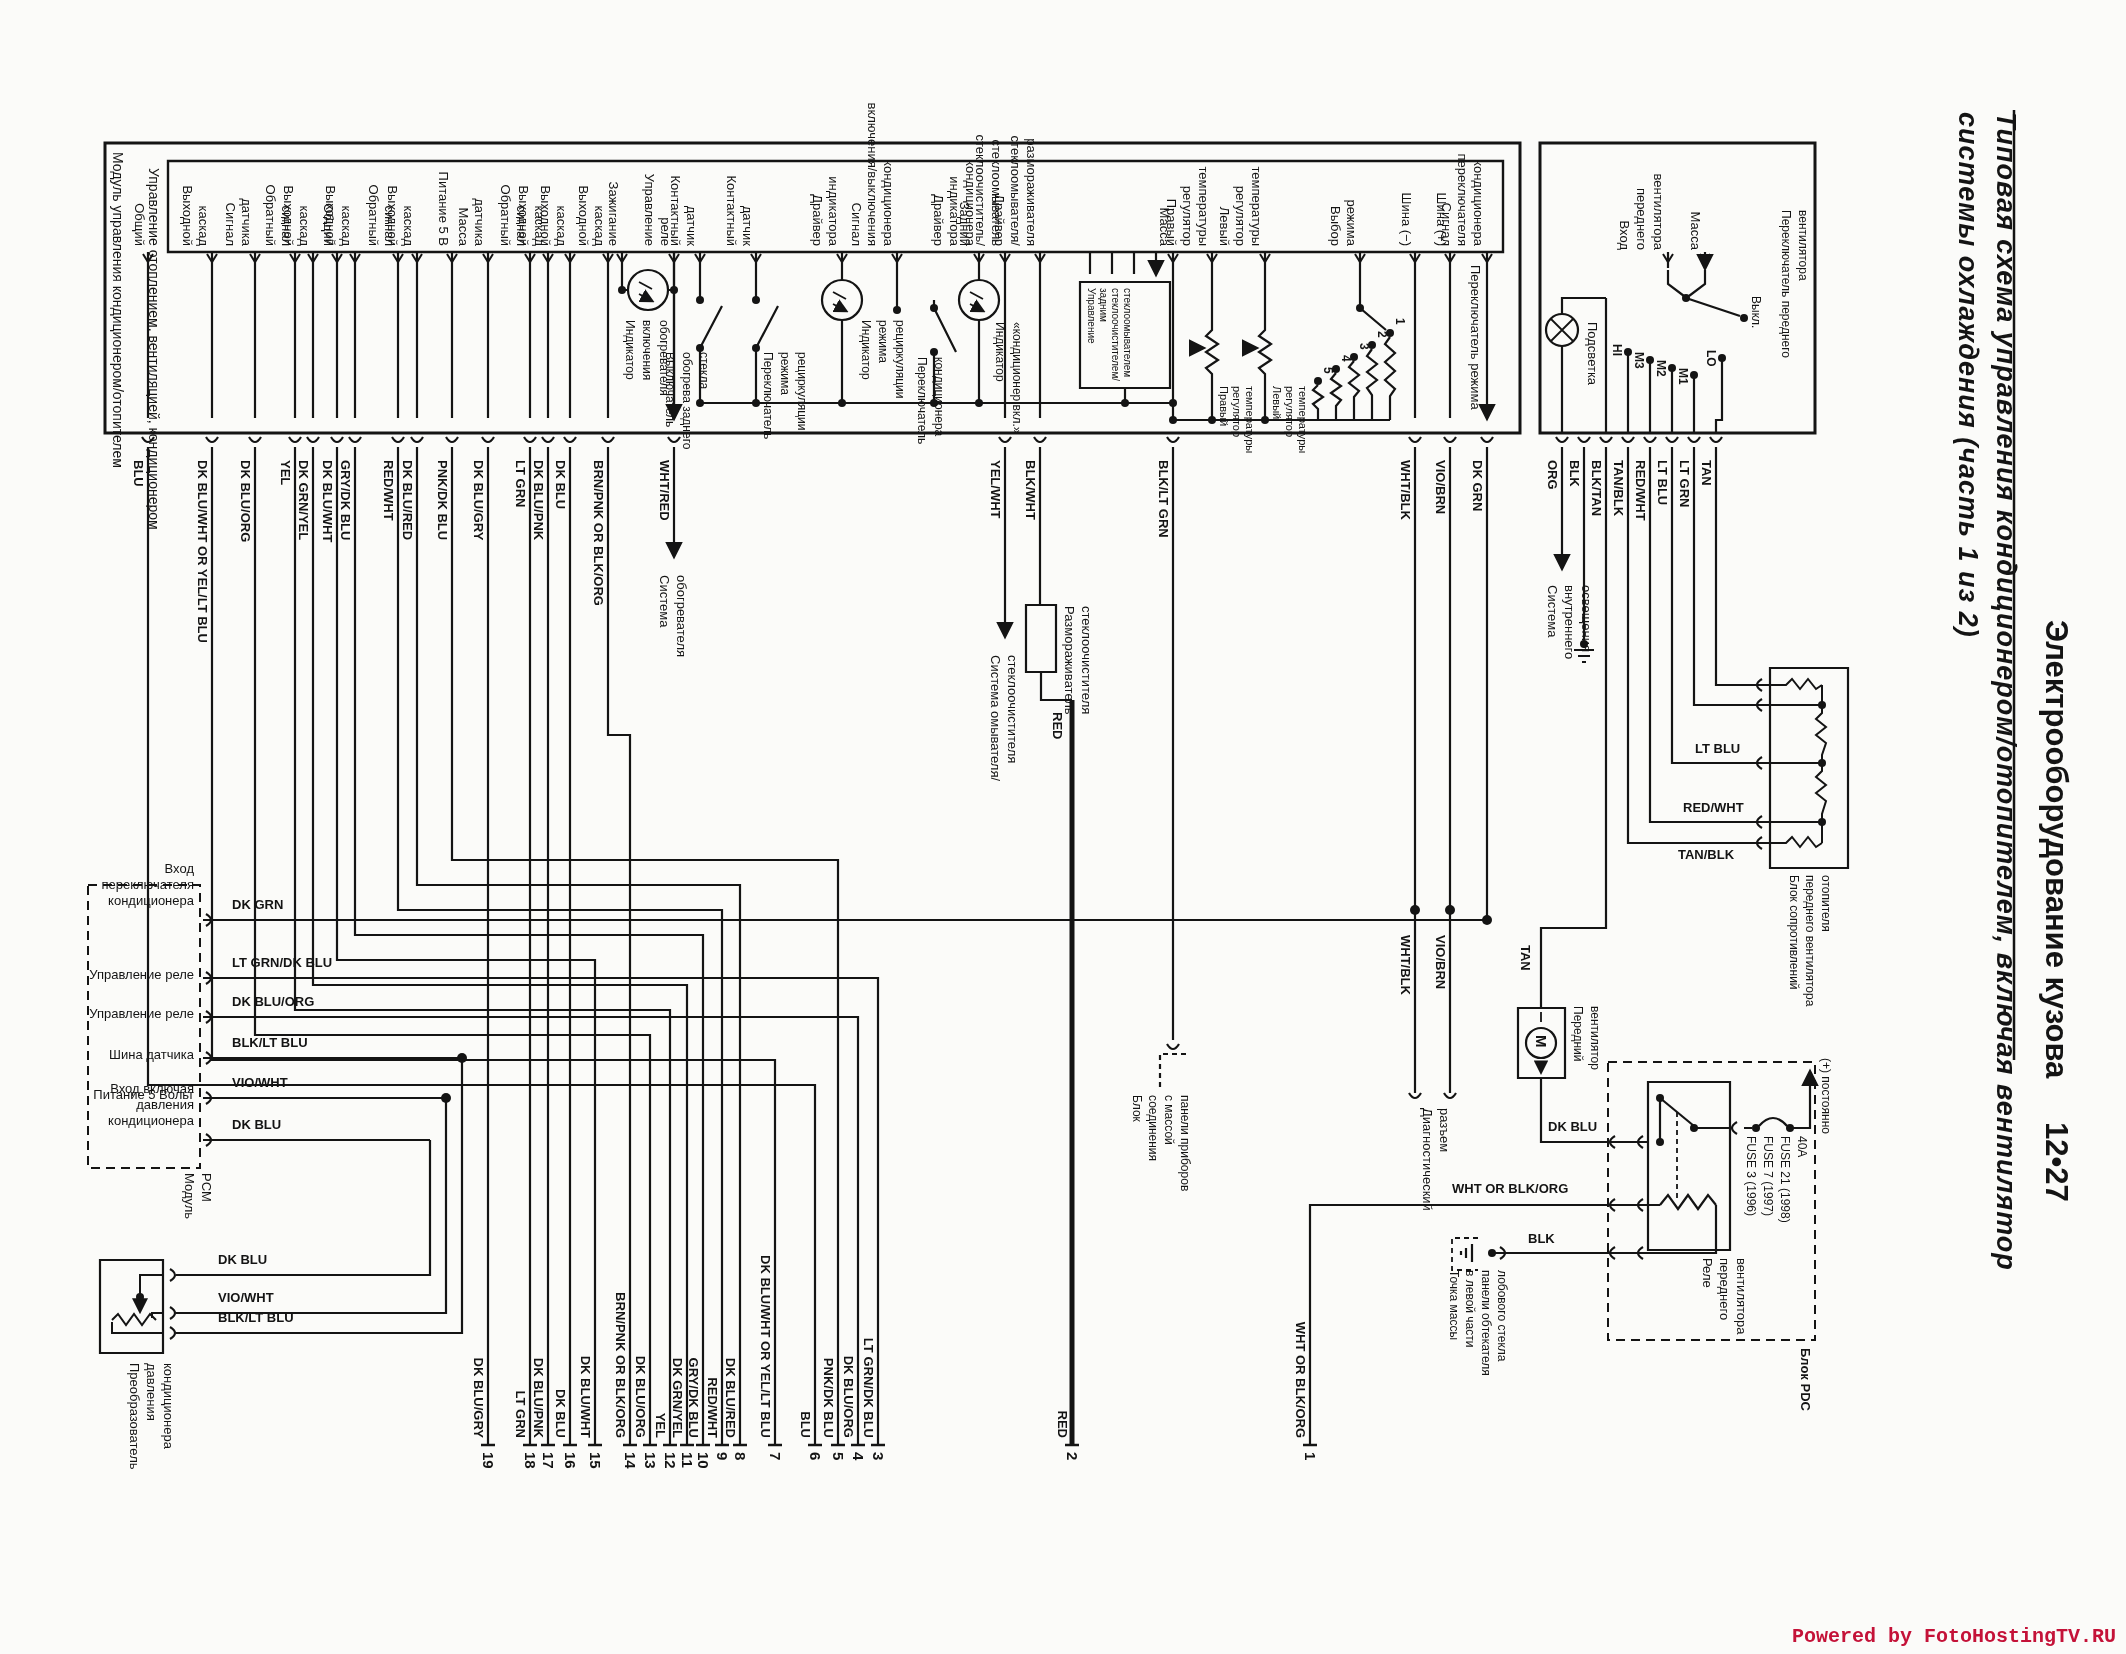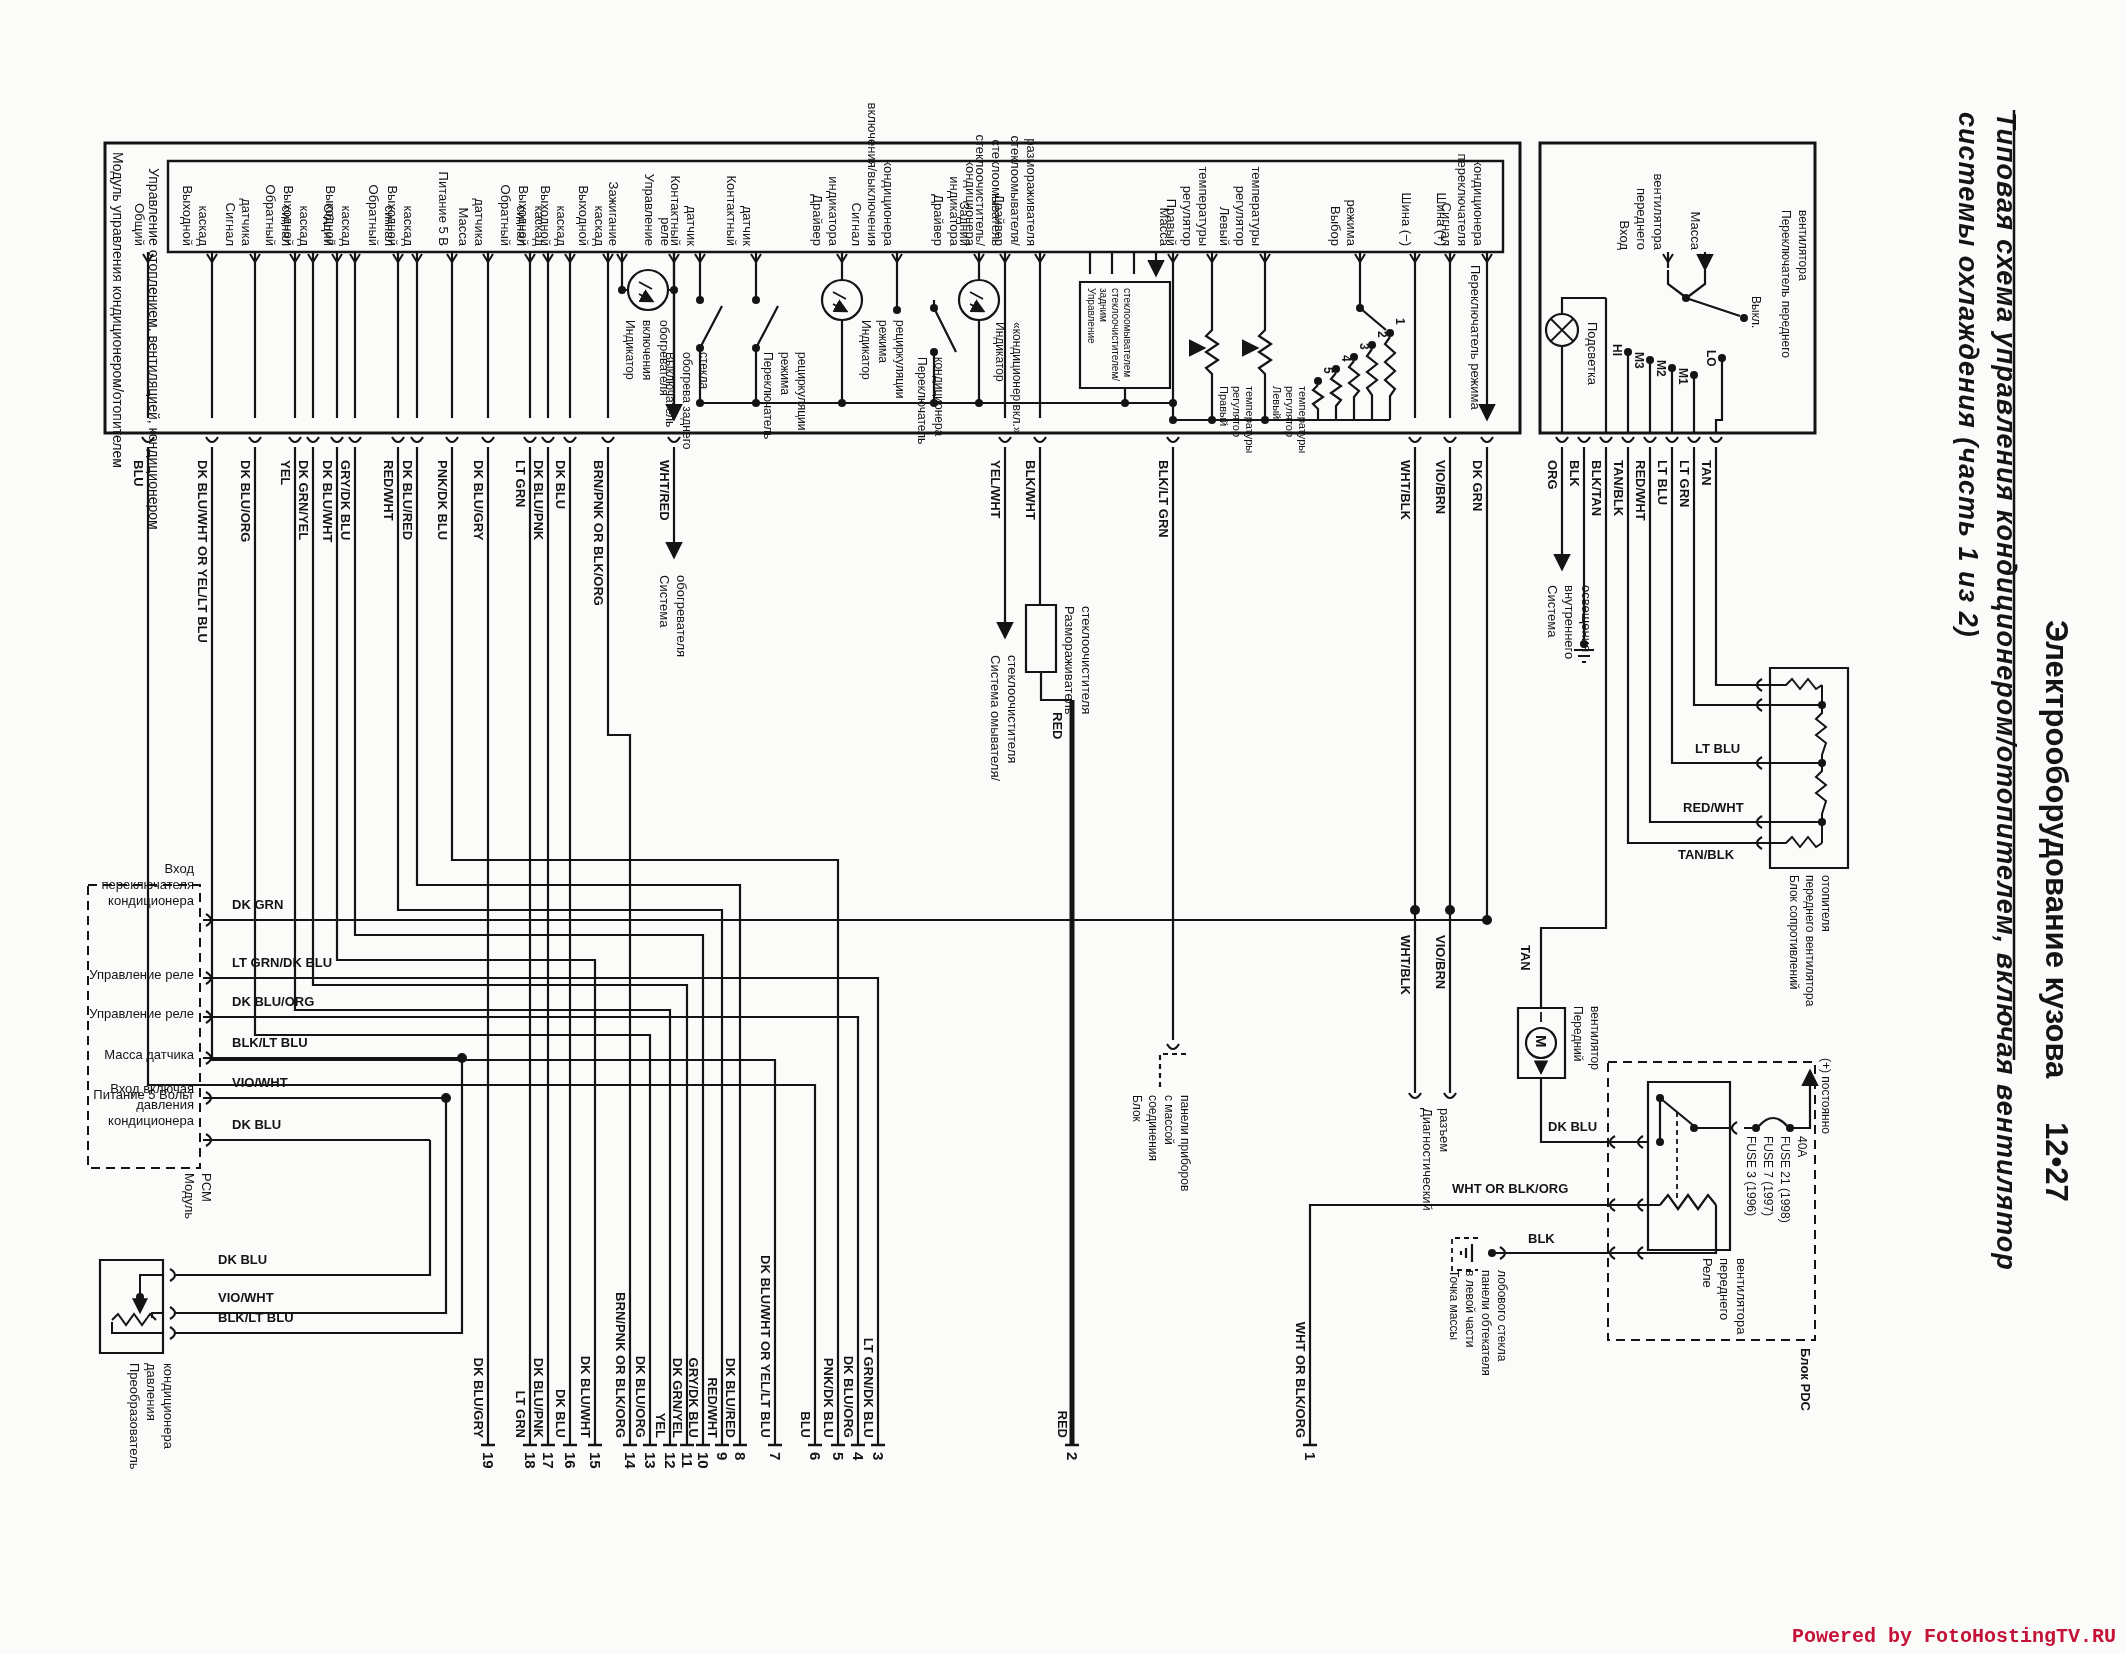--- a/index.html
+++ b/index.html
@@ -394,21 +394,21 @@
       <div class="lab v" style="left: 182px; top: 1173px; font-size: 13px;">Модуль</div>
       <div class="lab v" style="left: 199px; top: 1173px; font-size: 13px;">PCM</div>
       <div class="lab hr" style="left: 194px; top: 862px; font-size: 13px;">Вход</div>
       <div class="lab hr" style="left: 194px; top: 878px; font-size: 13px;">переключателя</div>
       <div class="lab hr" style="left: 194px; top: 894px; font-size: 13px;">кондиционера</div>
       <div class="lab h b" style="left: 232px; top: 898px; font-size: 13px;">DK GRN</div>
       <div class="lab hr" style="left: 194px; top: 968px; font-size: 13px;">Управление реле</div>
       <div class="lab h b" style="left: 232px; top: 956px; font-size: 13px;">LT GRN/DK BLU</div>
       <div class="lab hr" style="left: 194px; top: 1007px; font-size: 13px;">Управление реле</div>
       <div class="lab h b" style="left: 232px; top: 995px; font-size: 13px;">DK BLU/ORG</div>
-      <div class="lab hr" style="left: 194px; top: 1048px; font-size: 13px;">Масса датчика</div>
+      <div class="lab hr" style="left: 194px; top: 1048px; font-size: 13px;">Шина датчика</div>
       <div class="lab h b" style="left: 232px; top: 1036px; font-size: 13px;">BLK/LT BLU</div>
       <div class="lab hr" style="left: 194px; top: 1088px; font-size: 13px;">Питание 5 Вольт</div>
       <div class="lab h b" style="left: 232px; top: 1076px; font-size: 13px;">VIO/WHT</div>
       <div class="lab hr" style="left: 194px; top: 1082px; font-size: 13px;">Вход включая</div>
       <div class="lab hr" style="left: 194px; top: 1098px; font-size: 13px;">давления</div>
       <div class="lab hr" style="left: 194px; top: 1114px; font-size: 13px;">кондиционера</div>
       <div class="lab h b" style="left: 232px; top: 1118px; font-size: 13px;">DK BLU</div>
       <div class="lab v" style="left: 127px; top: 1363px; font-size: 13px;">Преобразователь</div>
       <div class="lab v" style="left: 144px; top: 1363px; font-size: 13px;">давления</div>
       <div class="lab v" style="left: 161px; top: 1363px; font-size: 13px;">кондиционера</div>

